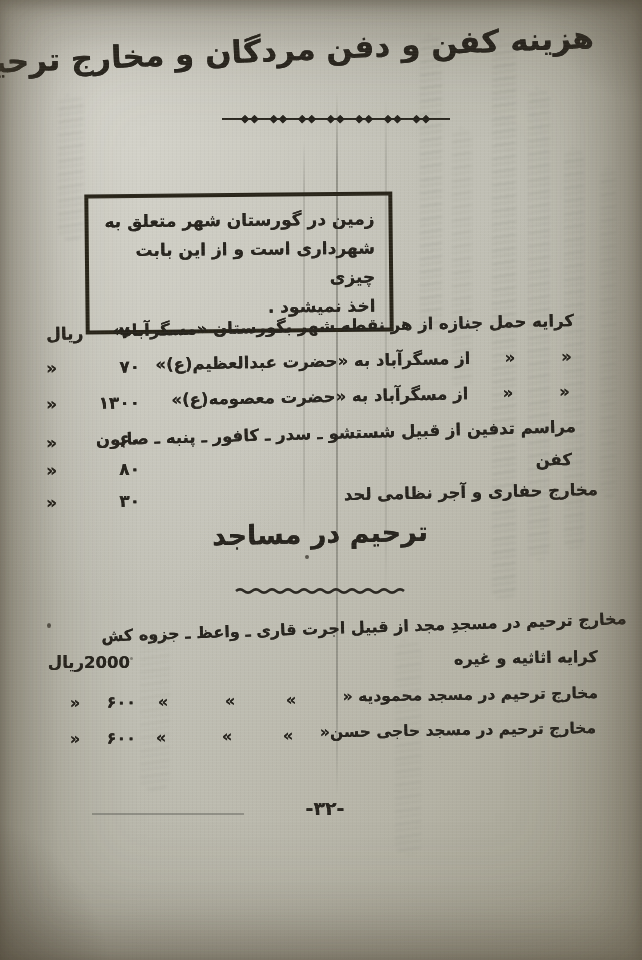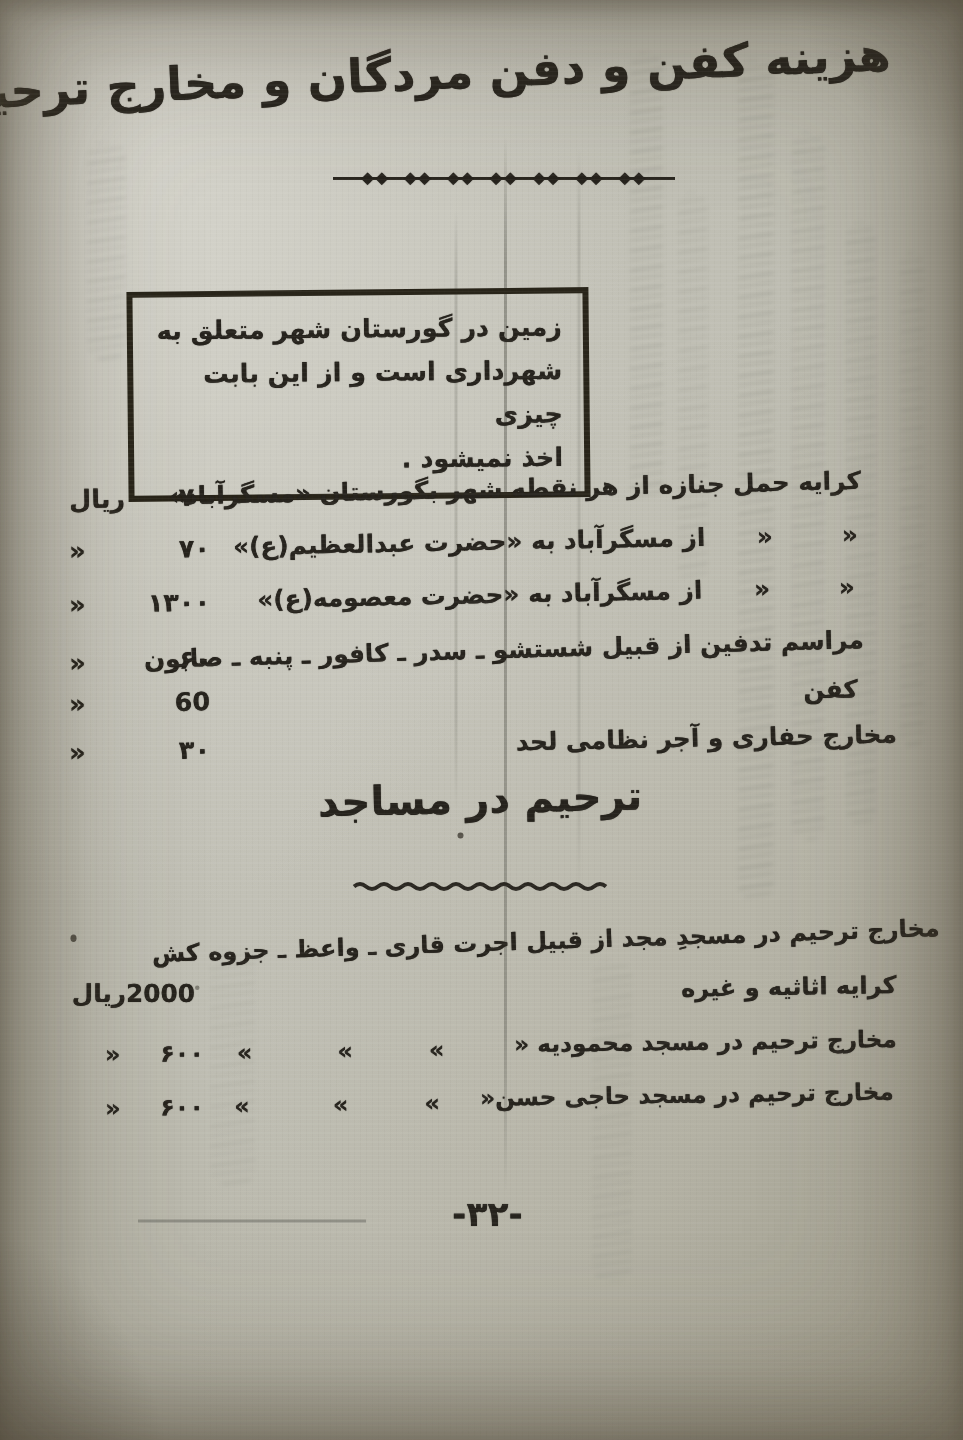--- a/index.html
+++ b/index.html
@@ -50,21 +50,21 @@
   .mrow .desc{position:absolute;right:0;top:0;font-size:15.5px;font-weight:bold;white-space:nowrap;}
   .mrow .money{position:absolute;left:28px;top:2px;width:66px;display:flex;justify-content:space-between;
     direction:rtl;font-size:16px;font-weight:bold;}
   .mrow .d{position:absolute;top:2px;font-size:16px;font-weight:bold;}
   .m1{top:684px;right:44px;transform:rotate(-.8deg);transform-origin:right center;}
   .m2{top:719px;right:46px;transform:rotate(-.9deg);transform-origin:right center;}
   .m1 .d1{left:244px}.m1 .d2{left:183px}.m1 .d3{left:116px}
   .m2 .d1{left:241px}.m2 .d2{left:180px}.m2 .d3{left:114px}
 
   .pagenum{position:absolute;top:797px;left:282px;width:86px;text-align:center;
-    font-size:23px;font-weight:bold;letter-spacing:2px;}
+    font-size:19px;font-weight:bold;letter-spacing:2px;}
   .pencil-line{position:absolute;top:813px;left:92px;width:152px;height:2px;
     background:rgba(110,110,102,.55);filter:blur(.3px);}
 
   
   .ghost{position:absolute;border-radius:10px;filter:blur(1.5px);opacity:.55;
     background:repeating-linear-gradient(172deg,
       rgba(104,106,97,.42) 0 2px, transparent 2px 6px,
       rgba(104,106,97,.28) 6px 8px, transparent 8px 13px);}
   .g1{left:420px;top:35px;width:22px;height:300px;}
   .g2{left:452px;top:128px;width:20px;height:262px;opacity:.42;}
@@ -153,21 +153,21 @@
   <div class="brow r4 ink">
     <span class="desc rtl">مراسم تدفین از قبیل شستشو ـ سدر ـ کافور ـ پنبه ـ صابون</span>
     <span class="money">
       <span>۶۰</span>
       <span>«</span>
     </span>
   </div>
   <div class="brow r5 ink">
     <span class="desc rtl">کفن</span>
     <span class="money">
-      <span>60</span>
+      <span>۸۰</span>
       <span>«</span>
     </span>
   </div>
   <div class="brow r6 ink">
     <span class="desc rtl">مخارج حفاری و آجر نظامی لحد</span>
     <span class="money">
       <span>۳۰</span>
       <span>«</span>
     </span>
   </div>

